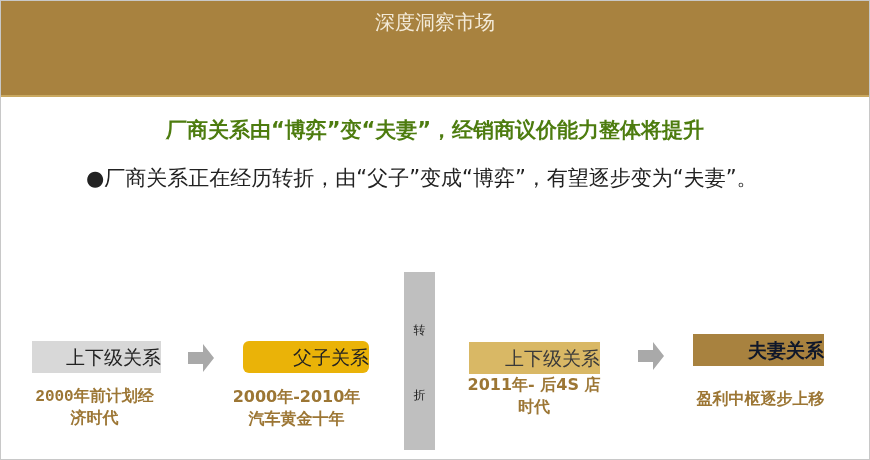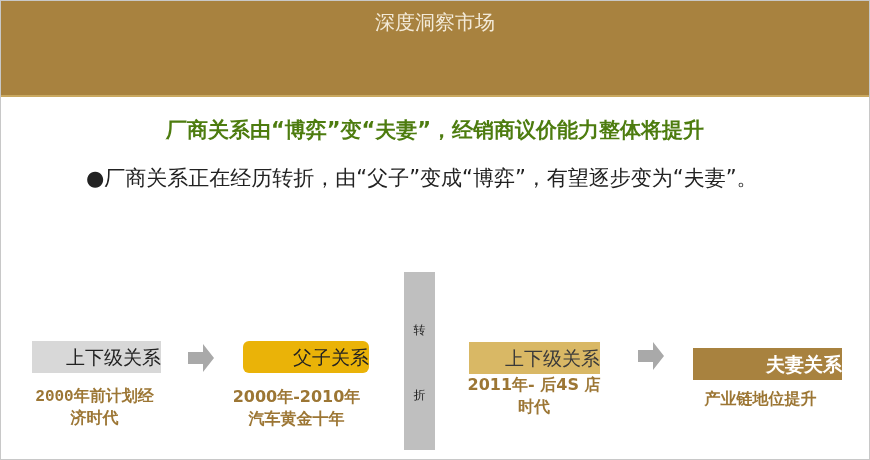--- a/index.html
+++ b/index.html
@@ -7,21 +7,21 @@
   .frame { position:absolute; left:0; top:0; width:868px; height:458px; border:1px solid #c8c8c8; }
   .header { position:absolute; left:1px; top:1px; width:868px; height:94px; background:#a8823f; border-bottom:2px solid #c9a860; }
   .sub { position:absolute; left:0; width:100%; top:8px; text-align:center; color:#f3ead8; font-size:20px; }
   .title { position:absolute; left:0; width:100%; top:38px; text-align:center; color:#fff; font-size:30px; font-weight:bold; letter-spacing:1px; }
   .headline { position:absolute; left:0; width:100%; top:116px; text-align:center; font-size:21px; font-weight:bold; color:#4d7c0f; }
   .bullet { position:absolute; left:86px; top:164px; font-size:21px; color:#222; }
   .box { position:absolute; height:32px; line-height:32px; text-align:right; font-size:19px; }
   .b1 { left:32px; top:341px; width:129px; background:#d8d8d8; color:#222; }
   .b2 { left:243px; top:341px; width:126px; background:#eab308; color:#222;border-radius:6px; }
   .b3 { left:469px; top:342px; width:131px; background:#d9b865; color:#3a3a3a; }
-  .b4 { left:693px; top:348px; width:149px; background:#a8823f; color:#ffffff; font-weight:bold; }
+  .b4 { left:693px; top:334px; width:131px; background:#a8823f; color:#0f172a; font-weight:bold; }
   .cap { position:absolute; color:#9c7634; font-weight:bold; font-size:16px; line-height:22px; text-align:center; }
   .c1 { left:22px; top:386px; width:145px;font-family:Liberation Mono, monospace; }
   .c2 { left:224px; top:386px; width:145px; }
   .c3 { left:456px; top:374px; width:156px; }
   .c4 { left:688px; top:388px; width:145px; }
   .turn { position:absolute; left:404px; top:272px; width:31px; height:178px; background:#bfbfbf; }
   .turn span { position:absolute; left:0; width:100%; text-align:center; font-size:12px; color:#222; }
   .arrow { position:absolute; width:26px; height:28px; }
 </style>
 </head>
@@ -51,13 +51,13 @@
 </div>
 
 <div class="box b3">上下级关系</div>
 <div class="cap c3">2011年- 后4S 店<br>时代</div>
 
 <svg class="arrow" style="left:638px;top:342px;" viewBox="0 0 26 28">
     <polygon points="0,8 15,8 15,0 26,14 15,28 15,20 0,20" fill="#a9a9a9"></polygon>
   </svg>
 
 <div class="box b4">夫妻关系</div>
-<div class="cap c4">产业链地位提升</div>
+<div class="cap c4">盈利中枢逐步上移</div>
 
 </body></html>

